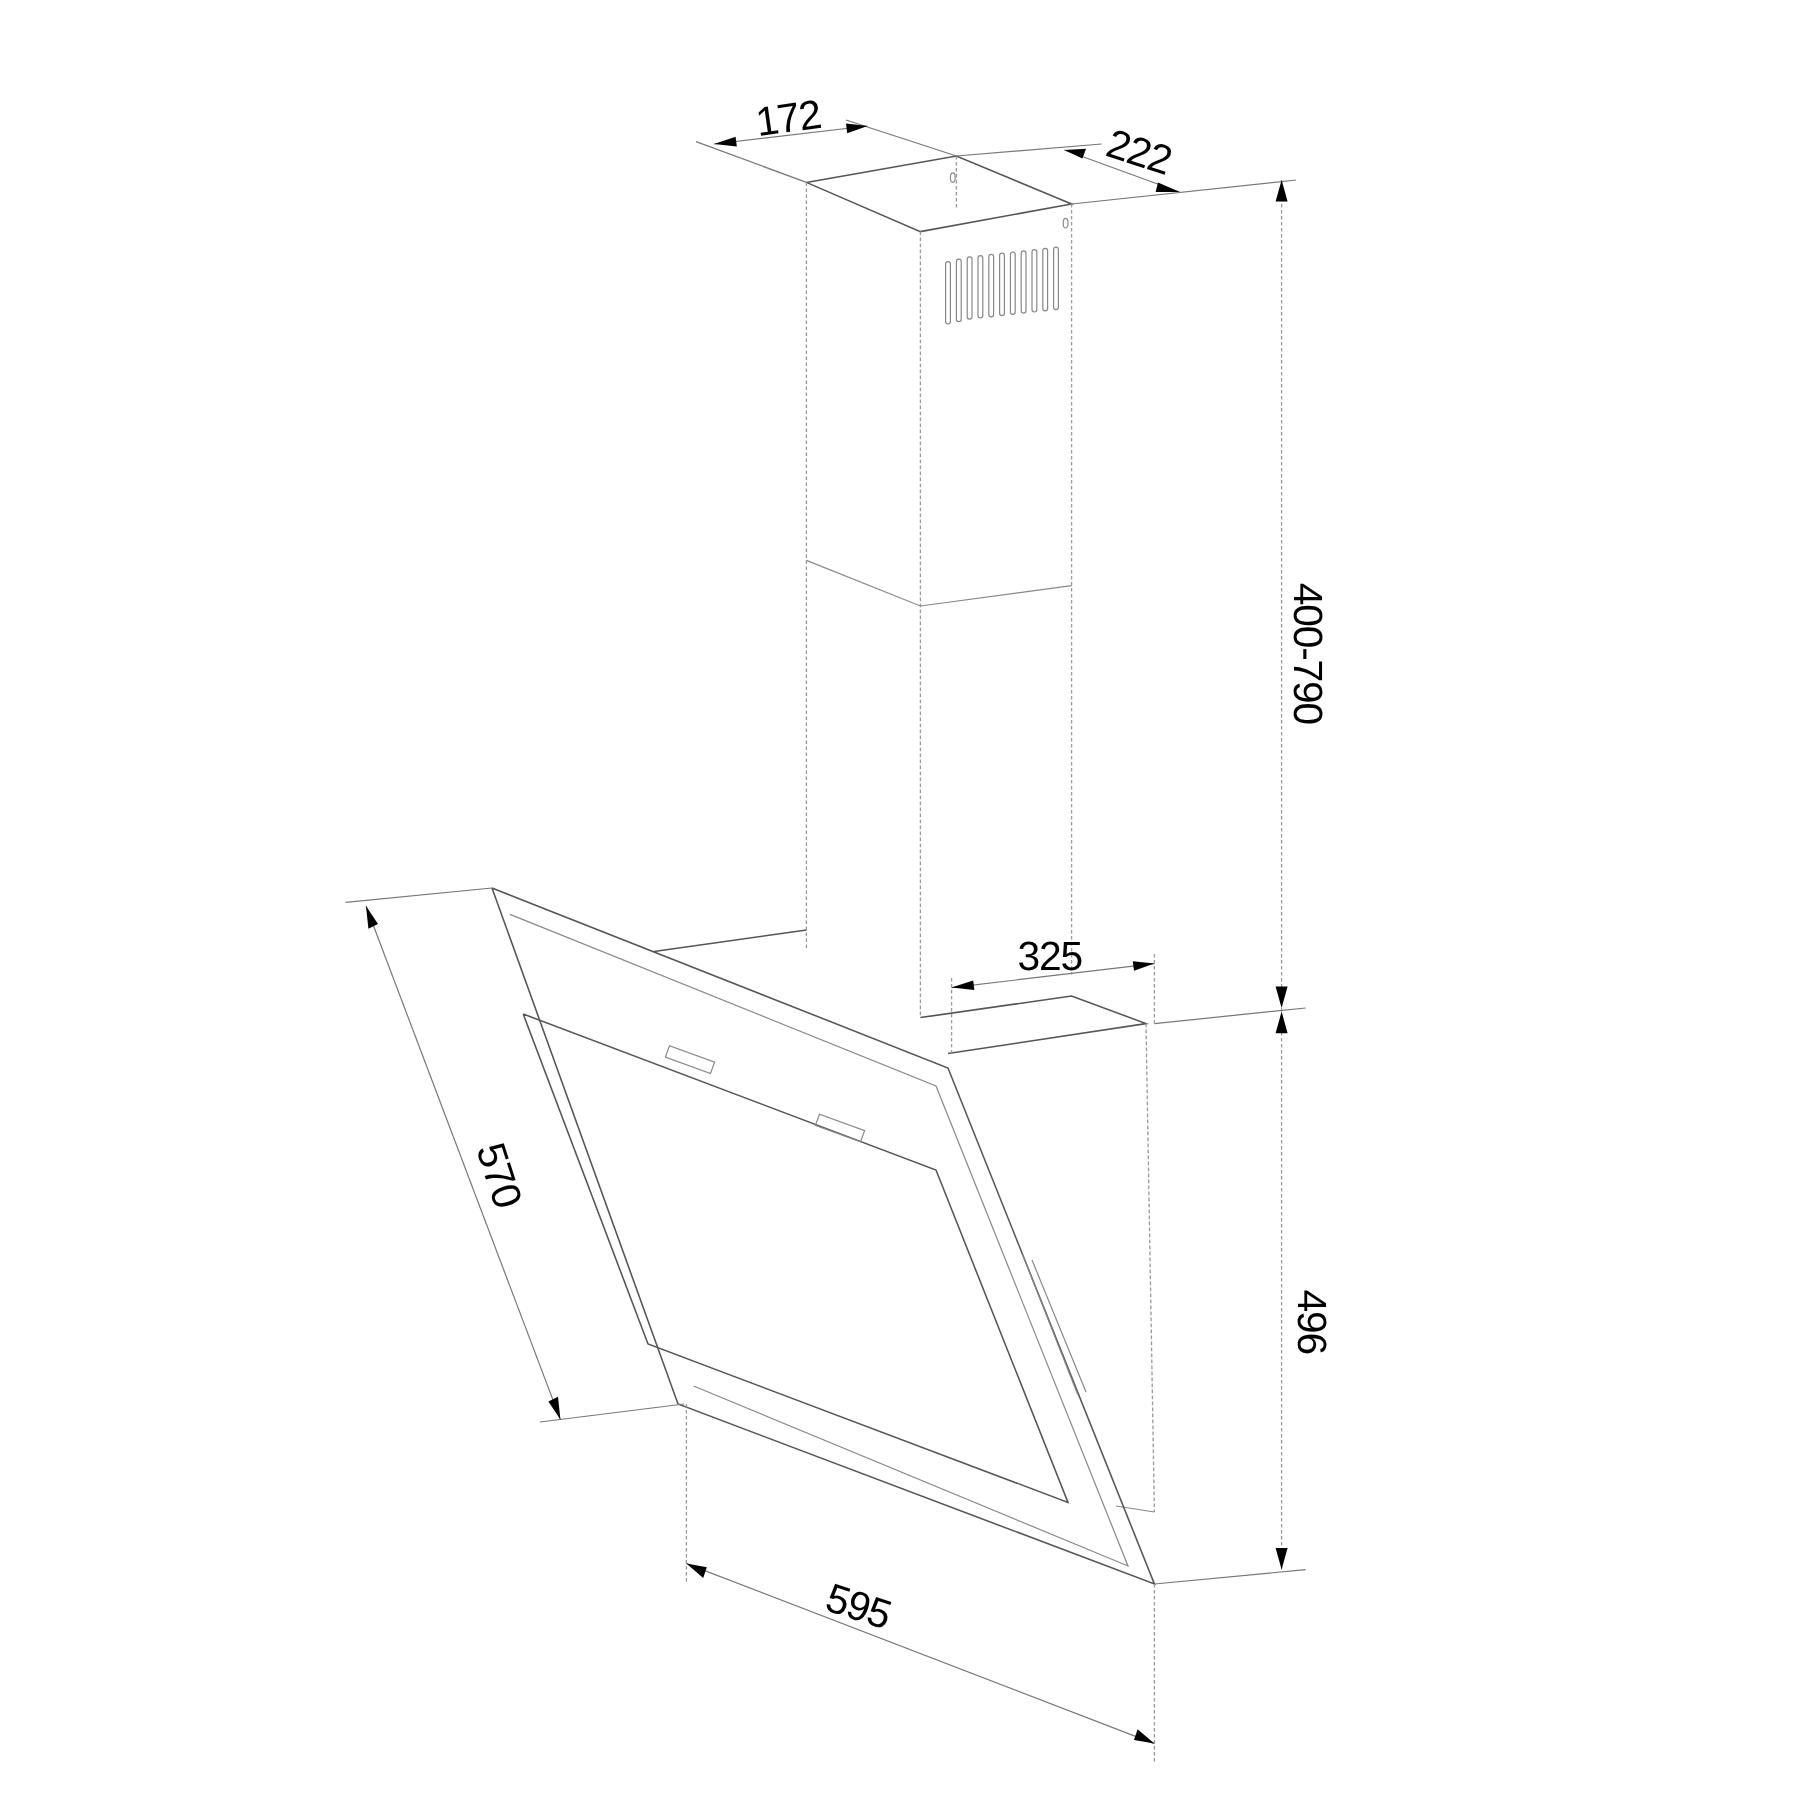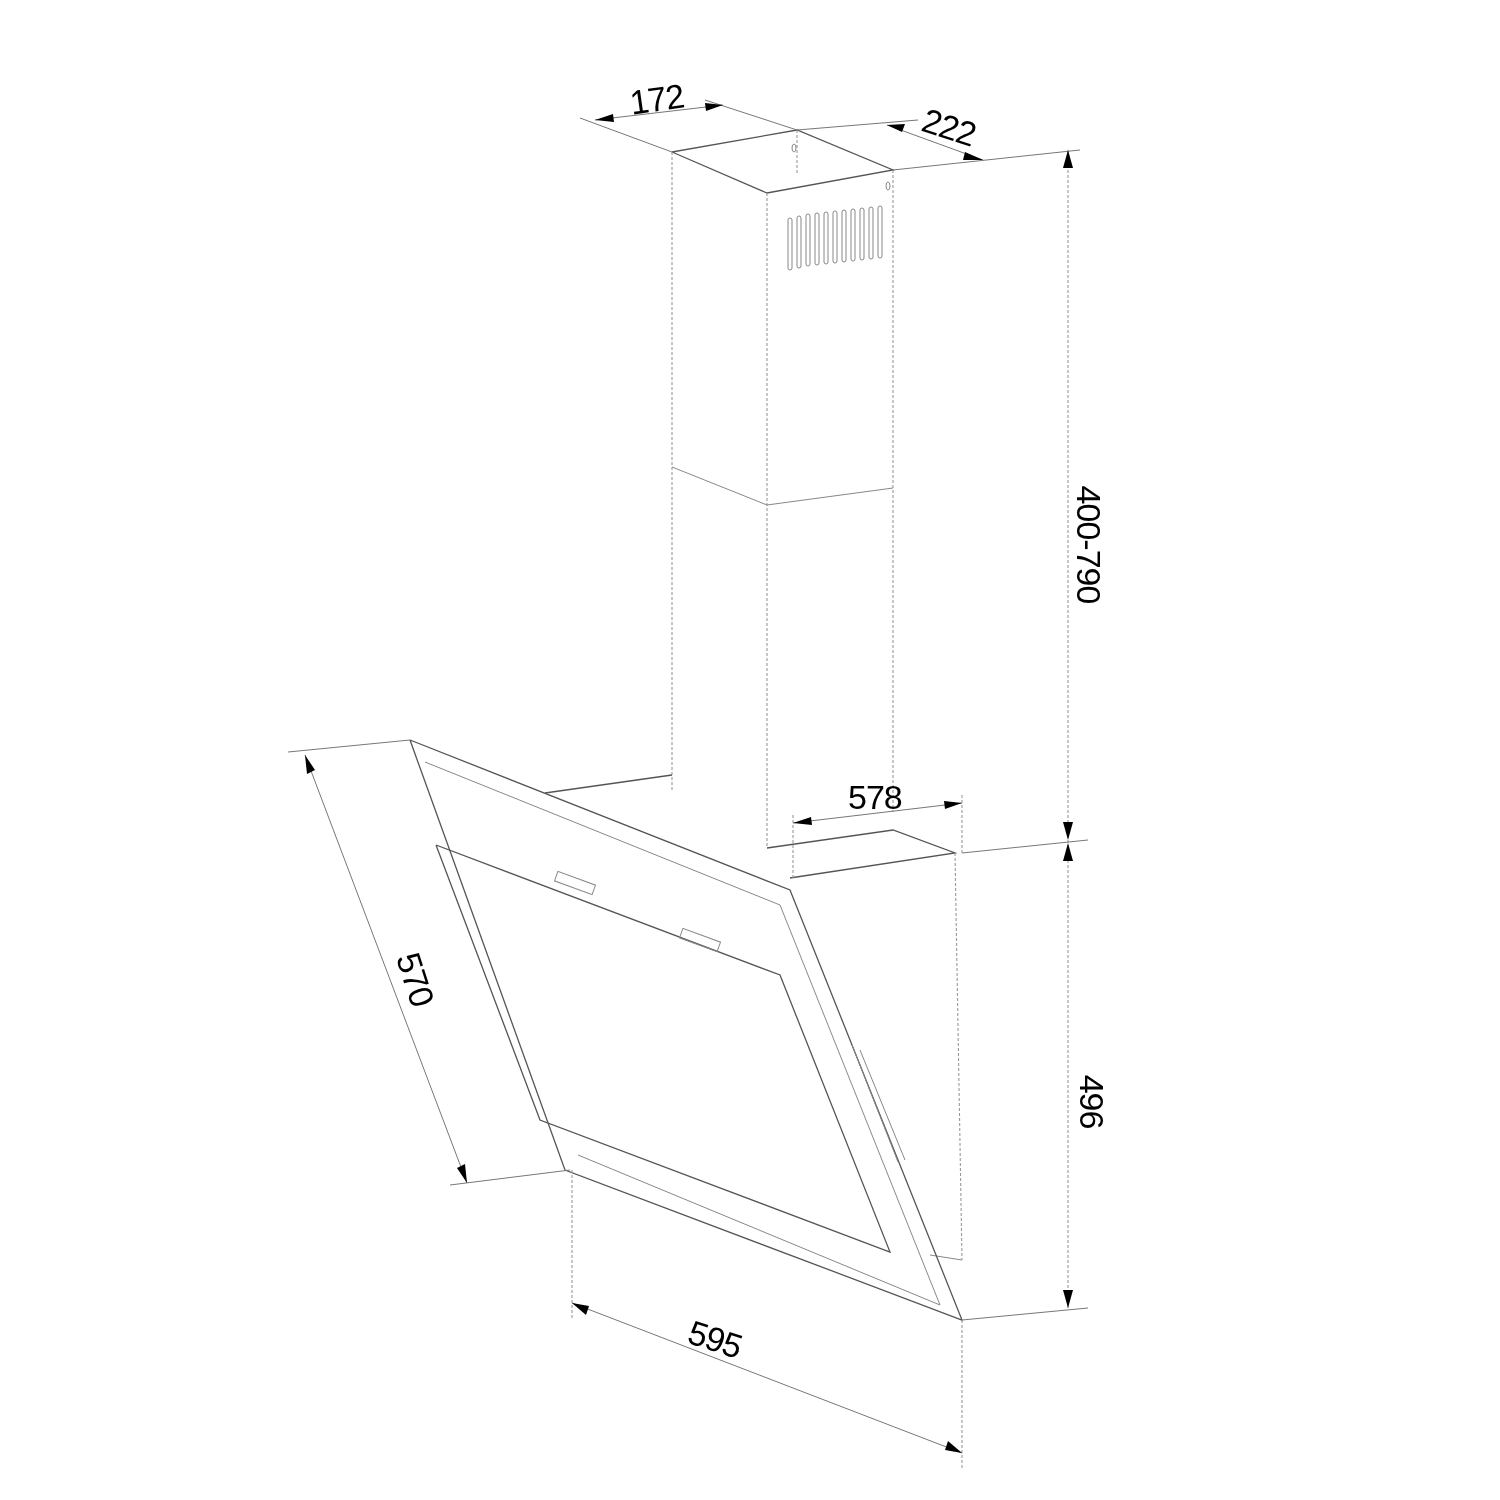--- a/index.html
+++ b/index.html
@@ -100,16 +100,16 @@
     <line class="dim" x1="572" y1="1303" x2="962" y2="1453"></line>
     <polygon class="arrow" points="572,1303 586,1315 589,1306"></polygon>
     <polygon class="arrow" points="962,1453 948,1441 945,1450"></polygon>
   </g>
 </svg>
 
 <span class="lbl" style="left:630px;top:80px;transform:rotate(-8deg);">172</span>
 <span class="lbl" style="left:922px;top:108px;transform:rotate(18deg);">222</span>
 <span class="lbl" style="left:1030px;top:525px;transform:rotate(90deg);">400-790</span>
 <span class="lbl" style="left:1065px;top:1082px;transform:rotate(90deg);">496</span>
-<span class="lbl" style="left:848px;top:778px;">578</span>
+<span class="lbl" style="left:848px;top:778px;">325</span>
 <span class="lbl" style="left:388px;top:960px;transform:rotate(72deg);">570</span>
 <span class="lbl" style="left:688px;top:1320px;transform:rotate(18deg);">595</span>
 </div>
 
 </body></html>

